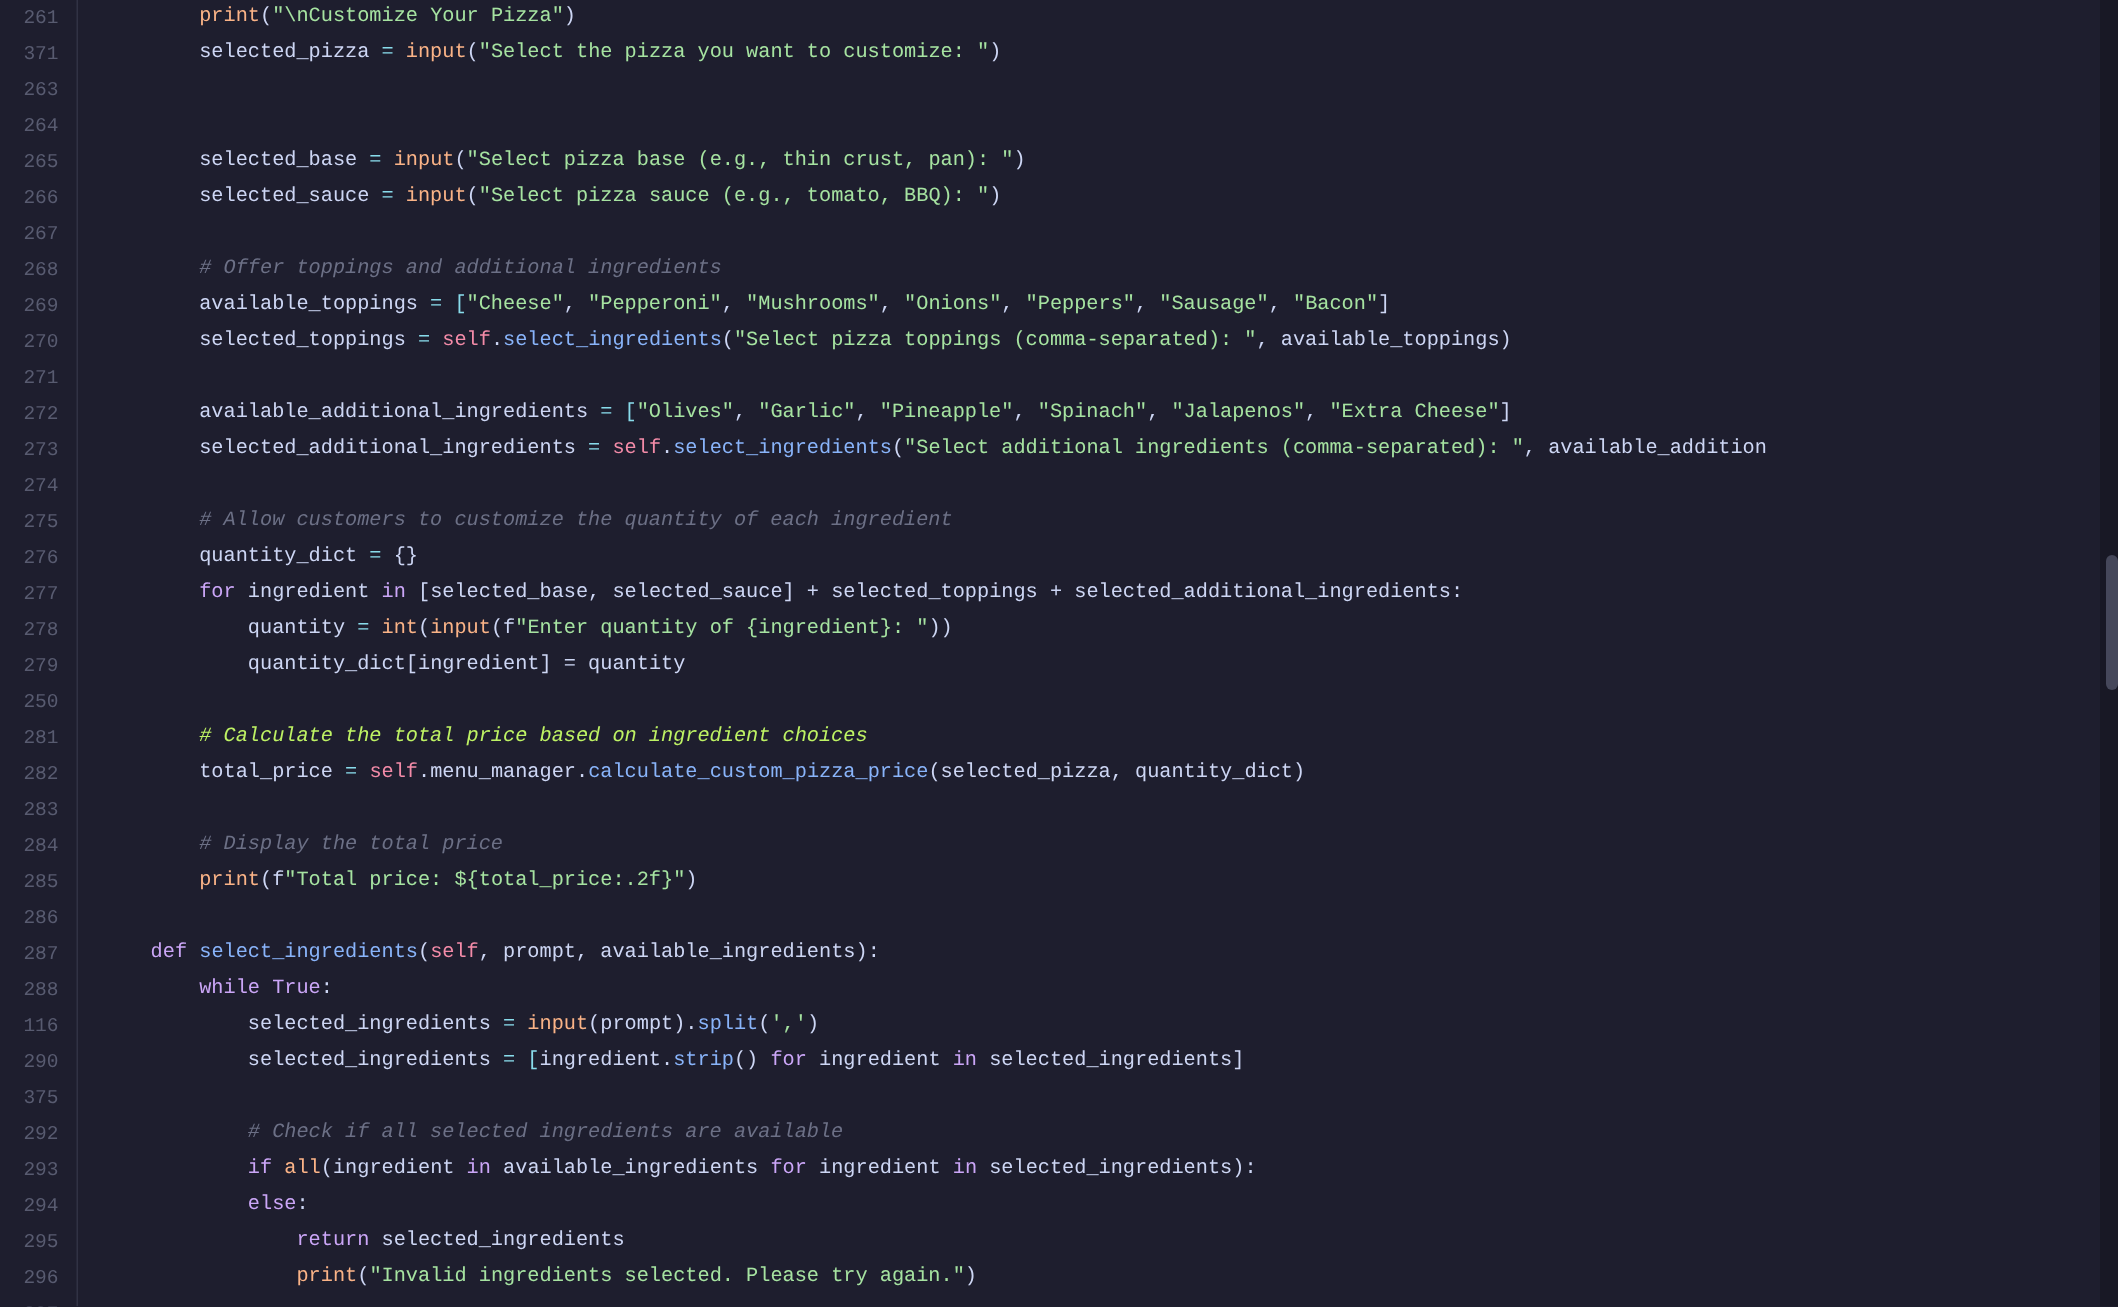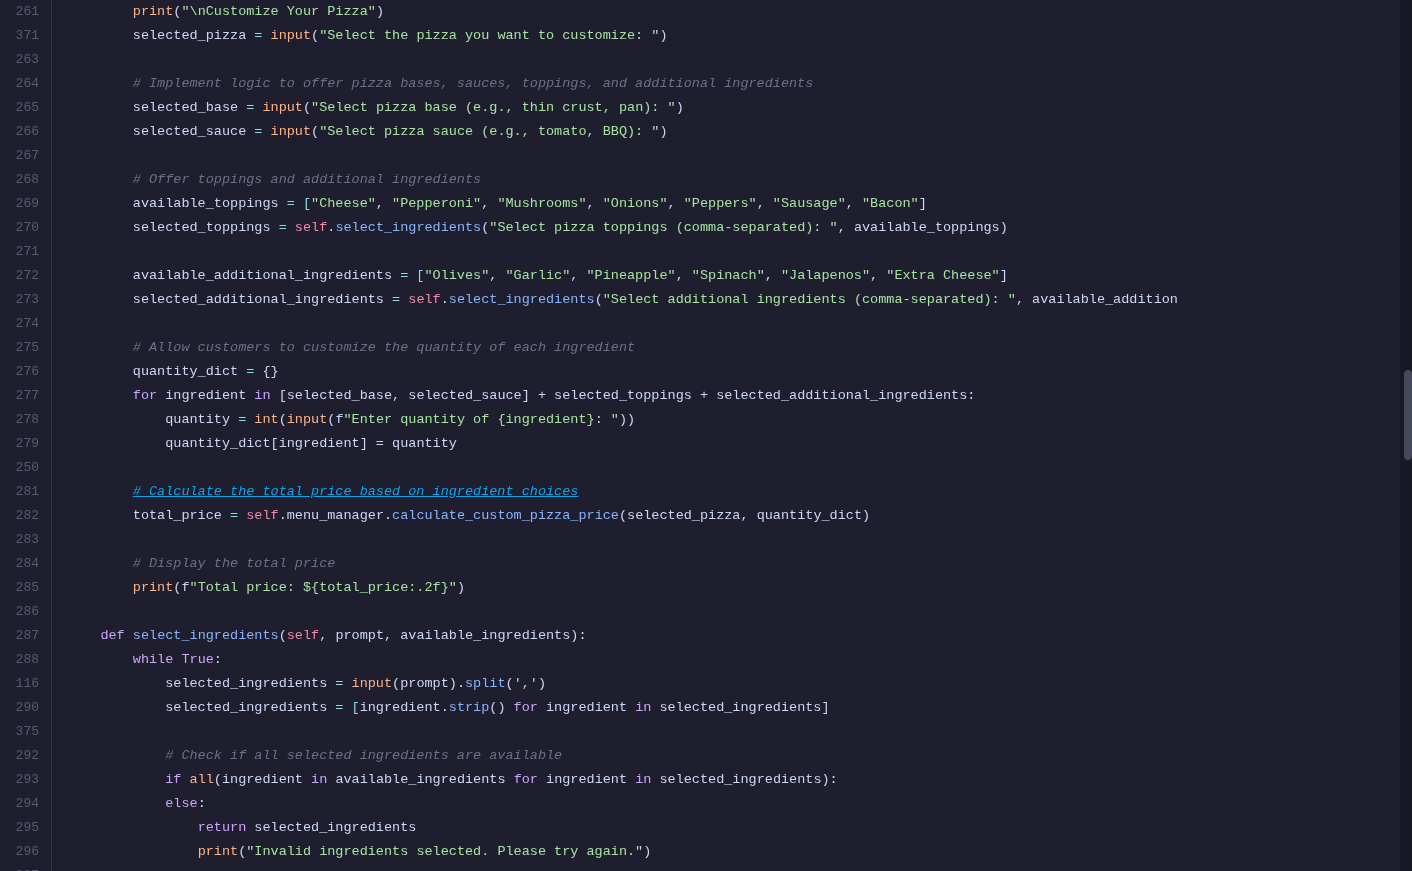--- a/index.html
+++ b/index.html
@@ -106,38 +106,38 @@
       <span class="line-num">293</span>
       <span class="line-num">294</span>
       <span class="line-num">295</span>
       <span class="line-num">296</span>
       <span class="line-num">297</span>
     </div>
   <div class="code-area" id="codeArea">
       <div class="code-line"><span style="color: rgb(205, 214, 244);">        </span><span style="color: rgb(250, 179, 135);">print</span><span style="color: rgb(205, 214, 244);">(</span><span style="color: rgb(166, 227, 161);">"\nCustomize Your Pizza"</span><span style="color: rgb(205, 214, 244);">)</span></div>
       <div class="code-line"><span style="color: rgb(205, 214, 244);">        </span><span style="color: rgb(205, 214, 244);">selected_pizza</span><span style="color: rgb(137, 220, 235);"> = </span><span style="color: rgb(250, 179, 135);">input</span><span style="color: rgb(205, 214, 244);">(</span><span style="color: rgb(166, 227, 161);">"Select the pizza you want to customize: "</span><span style="color: rgb(205, 214, 244);">)</span></div>
       <div class="code-line">&nbsp;</div>
-      <div class="code-line"><span style="color: rgb(205, 214, 244);">        </span><span style="color: rgb(108, 112, 134); font-style: italic;"># Implement logic to offer pizza bases, sauces, toppings, and additional ingredients</span></div>
+      <div class="code-line"><span style="color: rgb(205, 214, 244);">        </span></div>
       <div class="code-line"><span style="color: rgb(205, 214, 244);">        </span><span style="color: rgb(205, 214, 244);">selected_base</span><span style="color: rgb(137, 220, 235);"> = </span><span style="color: rgb(250, 179, 135);">input</span><span style="color: rgb(205, 214, 244);">(</span><span style="color: rgb(166, 227, 161);">"Select pizza base (e.g., thin crust, pan): "</span><span style="color: rgb(205, 214, 244);">)</span></div>
       <div class="code-line"><span style="color: rgb(205, 214, 244);">        </span><span style="color: rgb(205, 214, 244);">selected_sauce</span><span style="color: rgb(137, 220, 235);"> = </span><span style="color: rgb(250, 179, 135);">input</span><span style="color: rgb(205, 214, 244);">(</span><span style="color: rgb(166, 227, 161);">"Select pizza sauce (e.g., tomato, BBQ): "</span><span style="color: rgb(205, 214, 244);">)</span></div>
       <div class="code-line">&nbsp;</div>
       <div class="code-line"><span style="color: rgb(205, 214, 244);">        </span><span style="color: rgb(108, 112, 134); font-style: italic;"># Offer toppings and additional ingredients</span></div>
       <div class="code-line"><span style="color: rgb(205, 214, 244);">        </span><span style="color: rgb(205, 214, 244);">available_toppings</span><span style="color: rgb(137, 220, 235);"> = [</span><span style="color: rgb(166, 227, 161);">"Cheese"</span><span style="color: rgb(205, 214, 244);">, </span><span style="color: rgb(166, 227, 161);">"Pepperoni"</span><span style="color: rgb(205, 214, 244);">, </span><span style="color: rgb(166, 227, 161);">"Mushrooms"</span><span style="color: rgb(205, 214, 244);">, </span><span style="color: rgb(166, 227, 161);">"Onions"</span><span style="color: rgb(205, 214, 244);">, </span><span style="color: rgb(166, 227, 161);">"Peppers"</span><span style="color: rgb(205, 214, 244);">, </span><span style="color: rgb(166, 227, 161);">"Sausage"</span><span style="color: rgb(205, 214, 244);">, </span><span style="color: rgb(166, 227, 161);">"Bacon"</span><span style="color: rgb(205, 214, 244);">]</span></div>
       <div class="code-line"><span style="color: rgb(205, 214, 244);">        </span><span style="color: rgb(205, 214, 244);">selected_toppings</span><span style="color: rgb(137, 220, 235);"> = </span><span style="color: rgb(243, 139, 168);">self</span><span style="color: rgb(205, 214, 244);">.</span><span style="color: rgb(137, 180, 250);">select_ingredients</span><span style="color: rgb(205, 214, 244);">(</span><span style="color: rgb(166, 227, 161);">"Select pizza toppings (comma-separated): "</span><span style="color: rgb(205, 214, 244);">, </span><span style="color: rgb(205, 214, 244);">available_toppings</span><span style="color: rgb(205, 214, 244);">)</span></div>
       <div class="code-line">&nbsp;</div>
       <div class="code-line"><span style="color: rgb(205, 214, 244);">        </span><span style="color: rgb(205, 214, 244);">available_additional_ingredients</span><span style="color: rgb(137, 220, 235);"> = [</span><span style="color: rgb(166, 227, 161);">"Olives"</span><span style="color: rgb(205, 214, 244);">, </span><span style="color: rgb(166, 227, 161);">"Garlic"</span><span style="color: rgb(205, 214, 244);">, </span><span style="color: rgb(166, 227, 161);">"Pineapple"</span><span style="color: rgb(205, 214, 244);">, </span><span style="color: rgb(166, 227, 161);">"Spinach"</span><span style="color: rgb(205, 214, 244);">, </span><span style="color: rgb(166, 227, 161);">"Jalapenos"</span><span style="color: rgb(205, 214, 244);">, </span><span style="color: rgb(166, 227, 161);">"Extra Cheese"</span><span style="color: rgb(205, 214, 244);">]</span></div>
       <div class="code-line"><span style="color: rgb(205, 214, 244);">        </span><span style="color: rgb(205, 214, 244);">selected_additional_ingredients</span><span style="color: rgb(137, 220, 235);"> = </span><span style="color: rgb(243, 139, 168);">self</span><span style="color: rgb(205, 214, 244);">.</span><span style="color: rgb(137, 180, 250);">select_ingredients</span><span style="color: rgb(205, 214, 244);">(</span><span style="color: rgb(166, 227, 161);">"Select additional ingredients (comma-separated): "</span><span style="color: rgb(205, 214, 244);">, </span><span style="color: rgb(205, 214, 244);">available_addition</span></div>
       <div class="code-line">&nbsp;</div>
       <div class="code-line"><span style="color: rgb(205, 214, 244);">        </span><span style="color: rgb(108, 112, 134); font-style: italic;"># Allow customers to customize the quantity of each ingredient</span></div>
       <div class="code-line"><span style="color: rgb(205, 214, 244);">        </span><span style="color: rgb(205, 214, 244);">quantity_dict</span><span style="color: rgb(137, 220, 235);"> = </span><span style="color: rgb(205, 214, 244);">{}</span></div>
       <div class="code-line"><span style="color: rgb(205, 214, 244);">        </span><span style="color: rgb(203, 166, 247);">for</span><span style="color: rgb(205, 214, 244);"> ingredient </span><span style="color: rgb(203, 166, 247);">in</span><span style="color: rgb(205, 214, 244);"> [</span><span style="color: rgb(205, 214, 244);">selected_base</span><span style="color: rgb(205, 214, 244);">, </span><span style="color: rgb(205, 214, 244);">selected_sauce</span><span style="color: rgb(205, 214, 244);">] + </span><span style="color: rgb(205, 214, 244);">selected_toppings</span><span style="color: rgb(205, 214, 244);"> + </span><span style="color: rgb(205, 214, 244);">selected_additional_ingredients</span><span style="color: rgb(205, 214, 244);">:</span></div>
       <div class="code-line"><span style="color: rgb(205, 214, 244);">            </span><span style="color: rgb(205, 214, 244);">quantity</span><span style="color: rgb(137, 220, 235);"> = </span><span style="color: rgb(250, 179, 135);">int</span><span style="color: rgb(205, 214, 244);">(</span><span style="color: rgb(250, 179, 135);">input</span><span style="color: rgb(205, 214, 244);">(f</span><span style="color: rgb(166, 227, 161);">"Enter quantity of {ingredient}: "</span><span style="color: rgb(205, 214, 244);">))</span></div>
       <div class="code-line"><span style="color: rgb(205, 214, 244);">            </span><span style="color: rgb(205, 214, 244);">quantity_dict</span><span style="color: rgb(205, 214, 244);">[</span><span style="color: rgb(205, 214, 244);">ingredient</span><span style="color: rgb(205, 214, 244);">] = </span><span style="color: rgb(205, 214, 244);">quantity</span></div>
       <div class="code-line">&nbsp;</div>
-      <div class="code-line"><span style="color: rgb(205, 214, 244);">        </span><span style="color: #0ea5e9; font-style: italic; text-decoration: underline;"># Calculate the total price based on ingredient choices</span></div>
+      <div class="code-line"><span style="color: rgb(205, 214, 244);">        </span><span style="color: #bef264; font-style: italic;"># Calculate the total price based on ingredient choices</span></div>
       <div class="code-line"><span style="color: rgb(205, 214, 244);">        </span><span style="color: rgb(205, 214, 244);">total_price</span><span style="color: rgb(137, 220, 235);"> = </span><span style="color: rgb(243, 139, 168);">self</span><span style="color: rgb(205, 214, 244);">.</span><span style="color: rgb(205, 214, 244);">menu_manager</span><span style="color: rgb(205, 214, 244);">.</span><span style="color: rgb(137, 180, 250);">calculate_custom_pizza_price</span><span style="color: rgb(205, 214, 244);">(</span><span style="color: rgb(205, 214, 244);">selected_pizza</span><span style="color: rgb(205, 214, 244);">, </span><span style="color: rgb(205, 214, 244);">quantity_dict</span><span style="color: rgb(205, 214, 244);">)</span></div>
       <div class="code-line">&nbsp;</div>
       <div class="code-line"><span style="color: rgb(205, 214, 244);">        </span><span style="color: rgb(108, 112, 134); font-style: italic;"># Display the total price</span></div>
       <div class="code-line"><span style="color: rgb(205, 214, 244);">        </span><span style="color: rgb(250, 179, 135);">print</span><span style="color: rgb(205, 214, 244);">(f</span><span style="color: rgb(166, 227, 161);">"Total price: ${total_price:.2f}"</span><span style="color: rgb(205, 214, 244);">)</span></div>
       <div class="code-line">&nbsp;</div>
       <div class="code-line"><span style="color: rgb(205, 214, 244);">    </span><span style="color: rgb(203, 166, 247);">def</span><span style="color: rgb(205, 214, 244);"> </span><span style="color: rgb(137, 180, 250);">select_ingredients</span><span style="color: rgb(205, 214, 244);">(</span><span style="color: rgb(243, 139, 168);">self</span><span style="color: rgb(205, 214, 244);">, </span><span style="color: rgb(205, 214, 244);">prompt</span><span style="color: rgb(205, 214, 244);">, </span><span style="color: rgb(205, 214, 244);">available_ingredients</span><span style="color: rgb(205, 214, 244);">):</span></div>
       <div class="code-line"><span style="color: rgb(205, 214, 244);">        </span><span style="color: rgb(203, 166, 247);">while</span><span style="color: rgb(205, 214, 244);"> </span><span style="color: rgb(203, 166, 247);">True</span><span style="color: rgb(205, 214, 244);">:</span></div>
       <div class="code-line"><span style="color: rgb(205, 214, 244);">            </span><span style="color: rgb(205, 214, 244);">selected_ingredients</span><span style="color: rgb(137, 220, 235);"> = </span><span style="color: rgb(250, 179, 135);">input</span><span style="color: rgb(205, 214, 244);">(</span><span style="color: rgb(205, 214, 244);">prompt</span><span style="color: rgb(205, 214, 244);">).</span><span style="color: rgb(137, 180, 250);">split</span><span style="color: rgb(205, 214, 244);">(</span><span style="color: rgb(166, 227, 161);">','</span><span style="color: rgb(205, 214, 244);">)</span></div>
       <div class="code-line"><span style="color: rgb(205, 214, 244);">            </span><span style="color: rgb(205, 214, 244);">selected_ingredients</span><span style="color: rgb(137, 220, 235);"> = [</span><span style="color: rgb(205, 214, 244);">ingredient</span><span style="color: rgb(205, 214, 244);">.</span><span style="color: rgb(137, 180, 250);">strip</span><span style="color: rgb(205, 214, 244);">() </span><span style="color: rgb(203, 166, 247);">for</span><span style="color: rgb(205, 214, 244);"> ingredient </span><span style="color: rgb(203, 166, 247);">in</span><span style="color: rgb(205, 214, 244);"> selected_ingredients]</span></div>
       <div class="code-line">&nbsp;</div>

